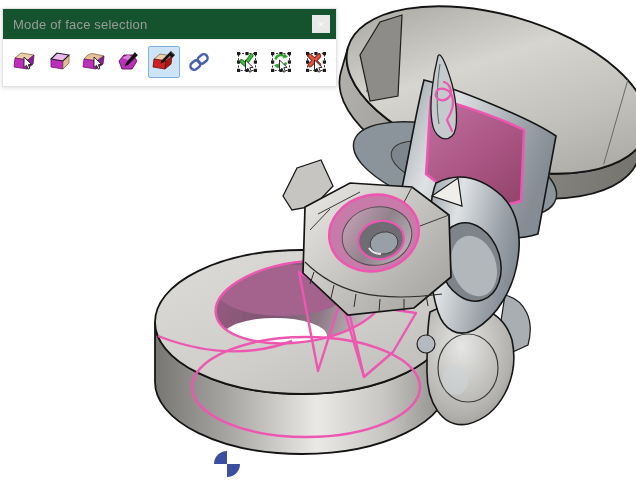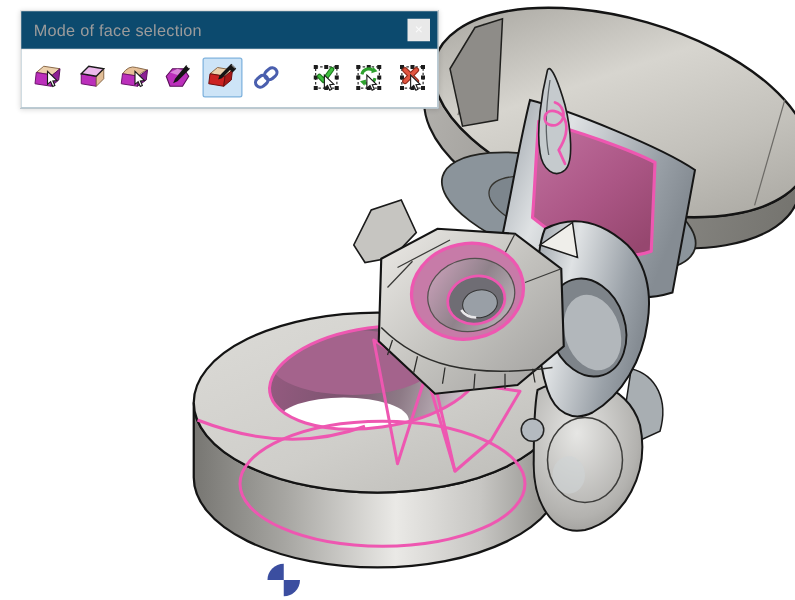--- a/index.html
+++ b/index.html
@@ -1,20 +1,20 @@
 <!DOCTYPE html>
 <html><head>
 <meta charset="utf-8">
 <style>
   html,body{margin:0;padding:0;background:#ffffff;}
   body{width:636px;height:480px;position:relative;overflow:hidden;
        font-family:"Liberation Sans",sans-serif;}
   .viewport{position:absolute;left:0;top:0;width:636px;height:480px;}
   
-  .panel{position:absolute;left:16px;top:8px;width:333px;background:#0c4a6e;
+  .panel{position:absolute;left:2px;top:8px;width:333px;background:#14532d;
          border:1px solid #e3e3e3;box-shadow:0 1px 4px rgba(0,0,0,.14);z-index:10;}
   .panel-title-row{display:flex;align-items:center;height:30px;padding:0 6px 0 10px;
          border-bottom:1px solid #f1f1f1;}
   .panel-title{flex:1;color:#9b9b9b;font-size:13px;letter-spacing:.2px;
          white-space:nowrap;overflow:hidden;}
   .close-btn{width:18px;height:18px;background:#e9e9e9;border:none;color:#fbfbfb;
          font-size:11px;line-height:18px;text-align:center;padding:0;cursor:default;
          font-family:"Liberation Sans",sans-serif;}
   .toolbar{display:flex;align-items:center;padding:6px 4px 8px 6px;gap:3px;background:#fff;}
   .tool-btn{width:32px;height:32px;display:flex;align-items:center;justify-content:center;

